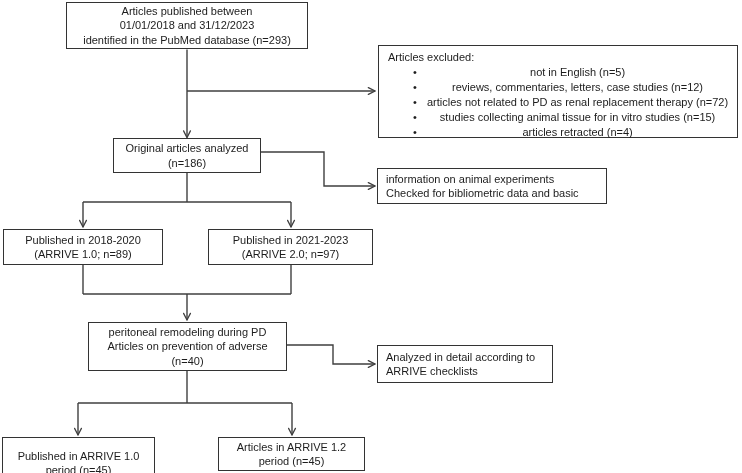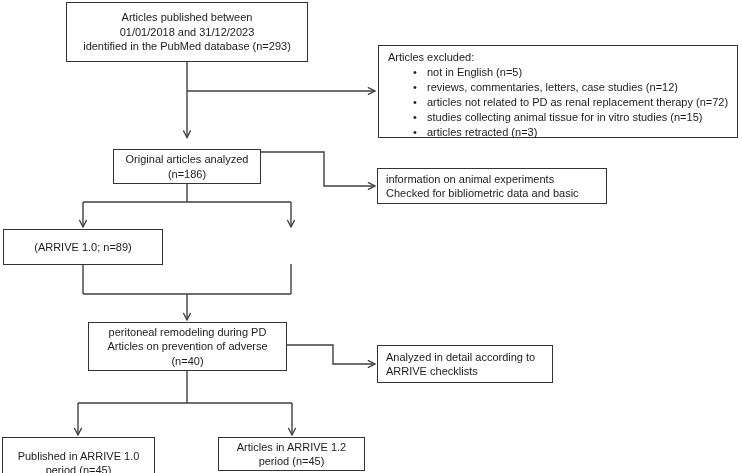--- a/index.html
+++ b/index.html
@@ -21,21 +21,21 @@
   .connectors polyline{fill:none;stroke:var(--line);stroke-width:1.4;}
   .box{
     position:absolute;z-index:2;
     box-sizing:border-box;
     background:var(--bg);
     border:1.5px solid var(--border);
     display:flex;flex-direction:column;justify-content:center;
     font-size:11px;line-height:14.5px;
   }
   .box.center{align-items:center;text-align:center;}
-  .box.left{align-items:flex-start;text-align:left;padding-left:8px;padding-right:4px;}
+  .box.left{align-items:flex-start;text-align:center;padding-left:8px;padding-right:4px;}
   .box .line{white-space:nowrap;}
   .box.excluded{justify-content:flex-start;padding:4px 4px 0 9px;line-height:15px;}
   .excluded .ex-title{white-space:nowrap;}
   .excluded ul{margin:0;padding:0 0 0 25px;list-style:none;}
   .excluded li{position:relative;padding-left:14px;white-space:nowrap;}
   .excluded .bullet{position:absolute;left:0;top:0;}
 </style>
 </head>
 <body>
 
@@ -65,21 +65,21 @@
     <polyline points="187,294 187,320" marker-end="url(#arrowhead)"></polyline>
 
     <polyline points="287,345 333,345 333,364 375,364" marker-end="url(#arrowhead)"></polyline>
 
     <polyline points="187,370 187,403"></polyline>
     <polyline points="78,403 292,403"></polyline>
     <polyline points="78,403 78,435" marker-end="url(#arrowhead)"></polyline>
     <polyline points="292,403 292,435" marker-end="url(#arrowhead)"></polyline>
   </svg>
 
-  <div class="box center" style="left:66px;top:2px;width:242px;height:60px">
+  <div class="box center" style="left:66px;top:2px;width:242px;height:47px">
     <div class="line">Articles published between</div>
     <div class="line">01/01/2018 and 31/12/2023</div>
     <div class="line">identified in the PubMed database (n=293)</div>
   </div>
 
   <div class="box left excluded" style="left:378px;top:45px;width:360px;height:93px">
     <div class="ex-title">Articles excluded:</div>
     <ul>
       <li>
         <span class="bullet">•</span>
@@ -92,39 +92,44 @@
       <li>
         <span class="bullet">•</span>
         <span>articles not related to PD as renal replacement therapy (n=72)</span>
       </li>
       <li>
         <span class="bullet">•</span>
         <span>studies collecting animal tissue for in vitro studies (n=15)</span>
       </li>
       <li>
         <span class="bullet">•</span>
-        <span>articles retracted (n=3)</span>
+        <span>articles retracted (n=4)</span>
       </li>
     </ul>
   </div>
 
-  <div class="box center" style="left:113px;top:149px;width:148px;height:35px">
+  <div class="box center" style="left:113px;top:138px;width:148px;height:35px">
     <div class="line">Original articles analyzed</div>
     <div class="line">(n=186)</div>
   </div>
 
   <div class="box left" style="left:377px;top:168px;width:230px;height:36px">
     <div class="line">information on animal experiments</div>
     <div class="line">Checked for bibliometric data and basic</div>
   </div>
 
   <div class="box center" style="left:3px;top:229px;width:160px;height:36px">
+    <div class="line">Published in 2018-2020</div>
     <div class="line">(ARRIVE 1.0; n=89)</div>
   </div>
 
+  <div class="box center" style="left:208px;top:229px;width:165px;height:36px">
+    <div class="line">Published in 2021-2023</div>
+    <div class="line">(ARRIVE 2.0; n=97)</div>
+  </div>
 
   <div class="box center" style="left:88px;top:322px;width:199px;height:49px">
     <div class="line">peritoneal remodeling during PD</div>
     <div class="line">Articles on prevention of adverse</div>
     <div class="line">(n=40)</div>
   </div>
 
   <div class="box left" style="left:377px;top:345px;width:176px;height:38px">
     <div class="line">Analyzed in detail according to</div>
     <div class="line">ARRIVE checklists</div>

